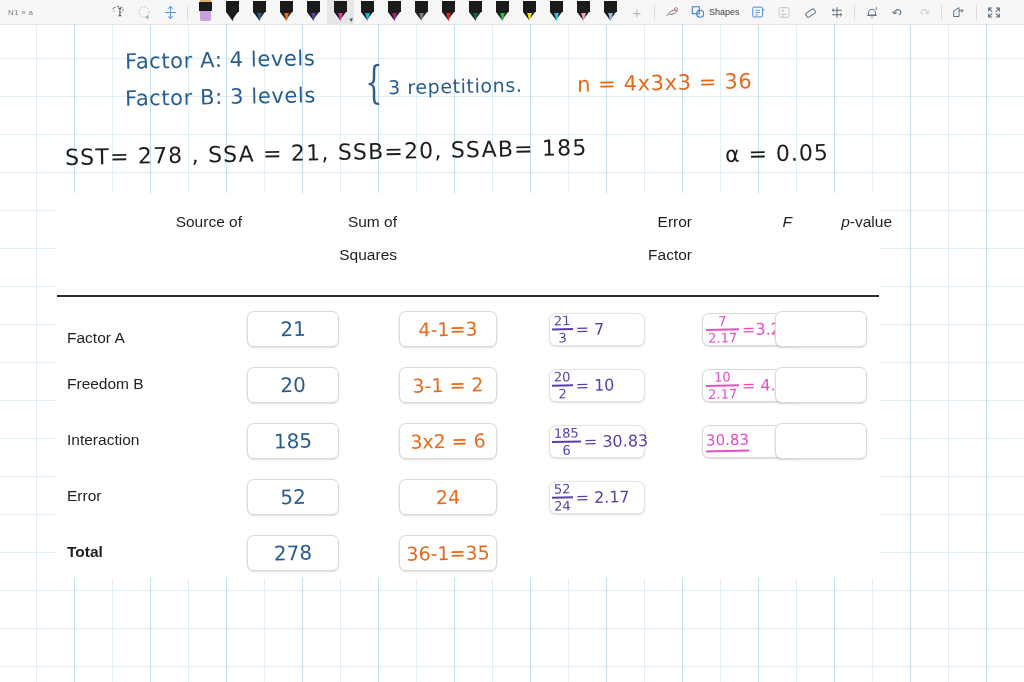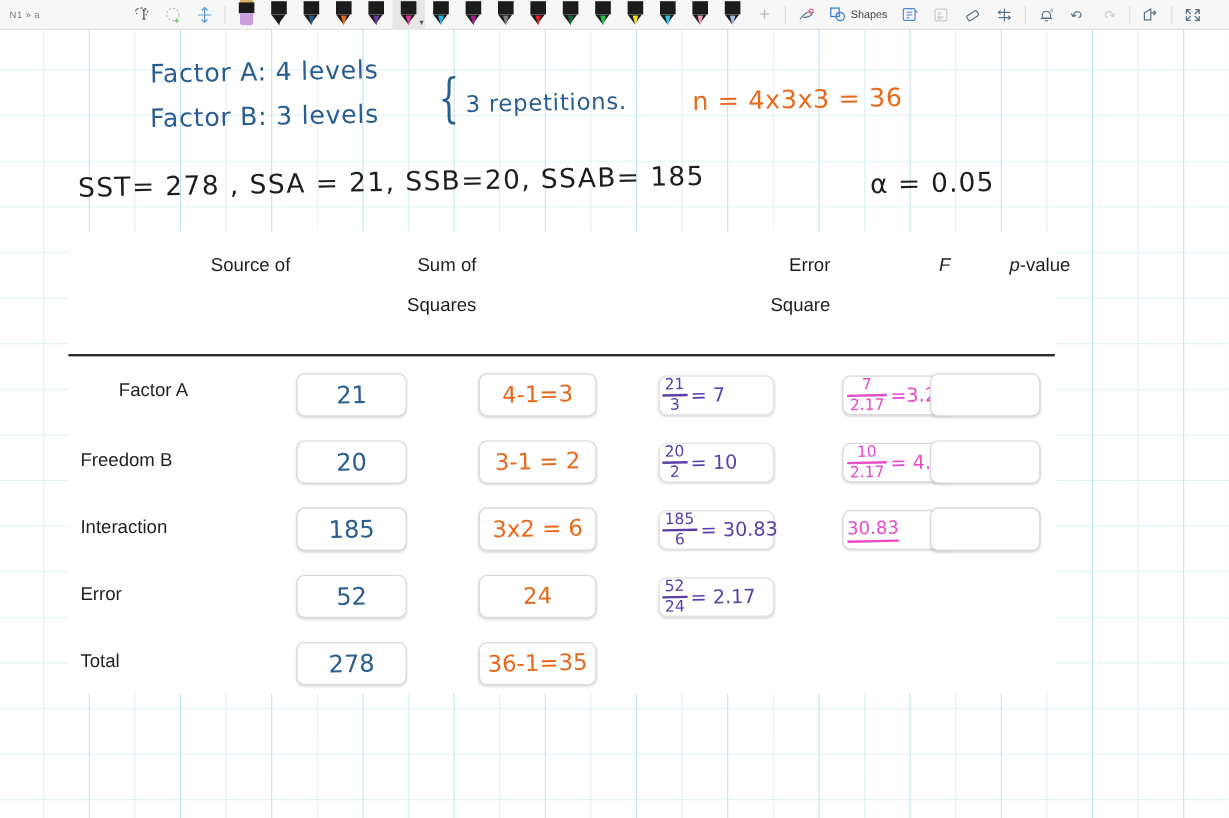--- a/index.html
+++ b/index.html
@@ -124,21 +124,21 @@
   .hdr .l2 { display: block; }
   .hdr.ital { font-style: italic; }
   .rule {
     position: absolute; left: 0; top: 102px; width: 822px;
     height: 2px; background: #2b2b2b;
   }
   .rowlabel {
     position: absolute; font-size: 15.5px; color: #1f1f1f;
     left: 10px;
   }
-  .rowlabel.bold { font-weight: normal; }
+  .rowlabel.bold { font-weight: bold; }
 
   .cell {
     position: absolute;
     background: #ffffff;
     border: 1px solid #d9d9d9;
     border-radius: 7px;
     box-shadow: 0 1px 2px rgba(0,0,0,0.14);
   }
   .c-ss  { width: 92px; height: 36px; }
   .c-df  { width: 98px; height: 36px; }
@@ -427,34 +427,34 @@
     <div class="hdr-row">
       <div class="hdr" style="left:0px;   top:12px; width:185px;">
         <span>Source of</span>
       </div>
       <div class="hdr" style="left:185px; top:12px; width:155px;">
         <span>Sum of</span>
         <span class="l2">Squares</span>
       </div>
       <div class="hdr" style="left:500px; top:12px; width:135px;">
         <span>Error</span>
-        <span class="l2">Square</span>
+        <span class="l2">Factor</span>
       </div>
       <div class="hdr ital" style="left:635px; top:12px; width:100px;">
         <span>F</span>
       </div>
       <div class="hdr" style="left:710px; top:12px; width:125px;">
         <span style="font-style:italic;">p</span><span>-value</span>
       </div>
     </div>
 
     <div class="rule"></div>
 
     <div id="rows">
-        <div class="rowlabel" style="top: 124px; margin-left: 32px;">Factor A</div>
+        <div class="rowlabel" style="top: 136px;">Factor A</div>
         <div class="cell c-ss" style="left: 190px; top: 118px;">
           <span class="ctr blue" style="font-size:20px;font-family:'DejaVu Sans',sans-serif;">21</span>
         </div>
         <div class="cell c-df" style="left: 342px; top: 118px;">
           <span class="ctr orange" style="font-size:19px;font-family:'DejaVu Sans',sans-serif;">4-1=3</span>
         </div>
         <div class="cell" style="left: 492px; top: 120px; width: 96px; height: 33px; border-color: rgb(228, 228, 228);"></div>
         <div class="anno purple" style="left: 495px; top: 119px; height: 34px; display: flex; align-items: center;">
           <span class="frac purple" style="font-size:13px;">
             <span class="n">21</span>

